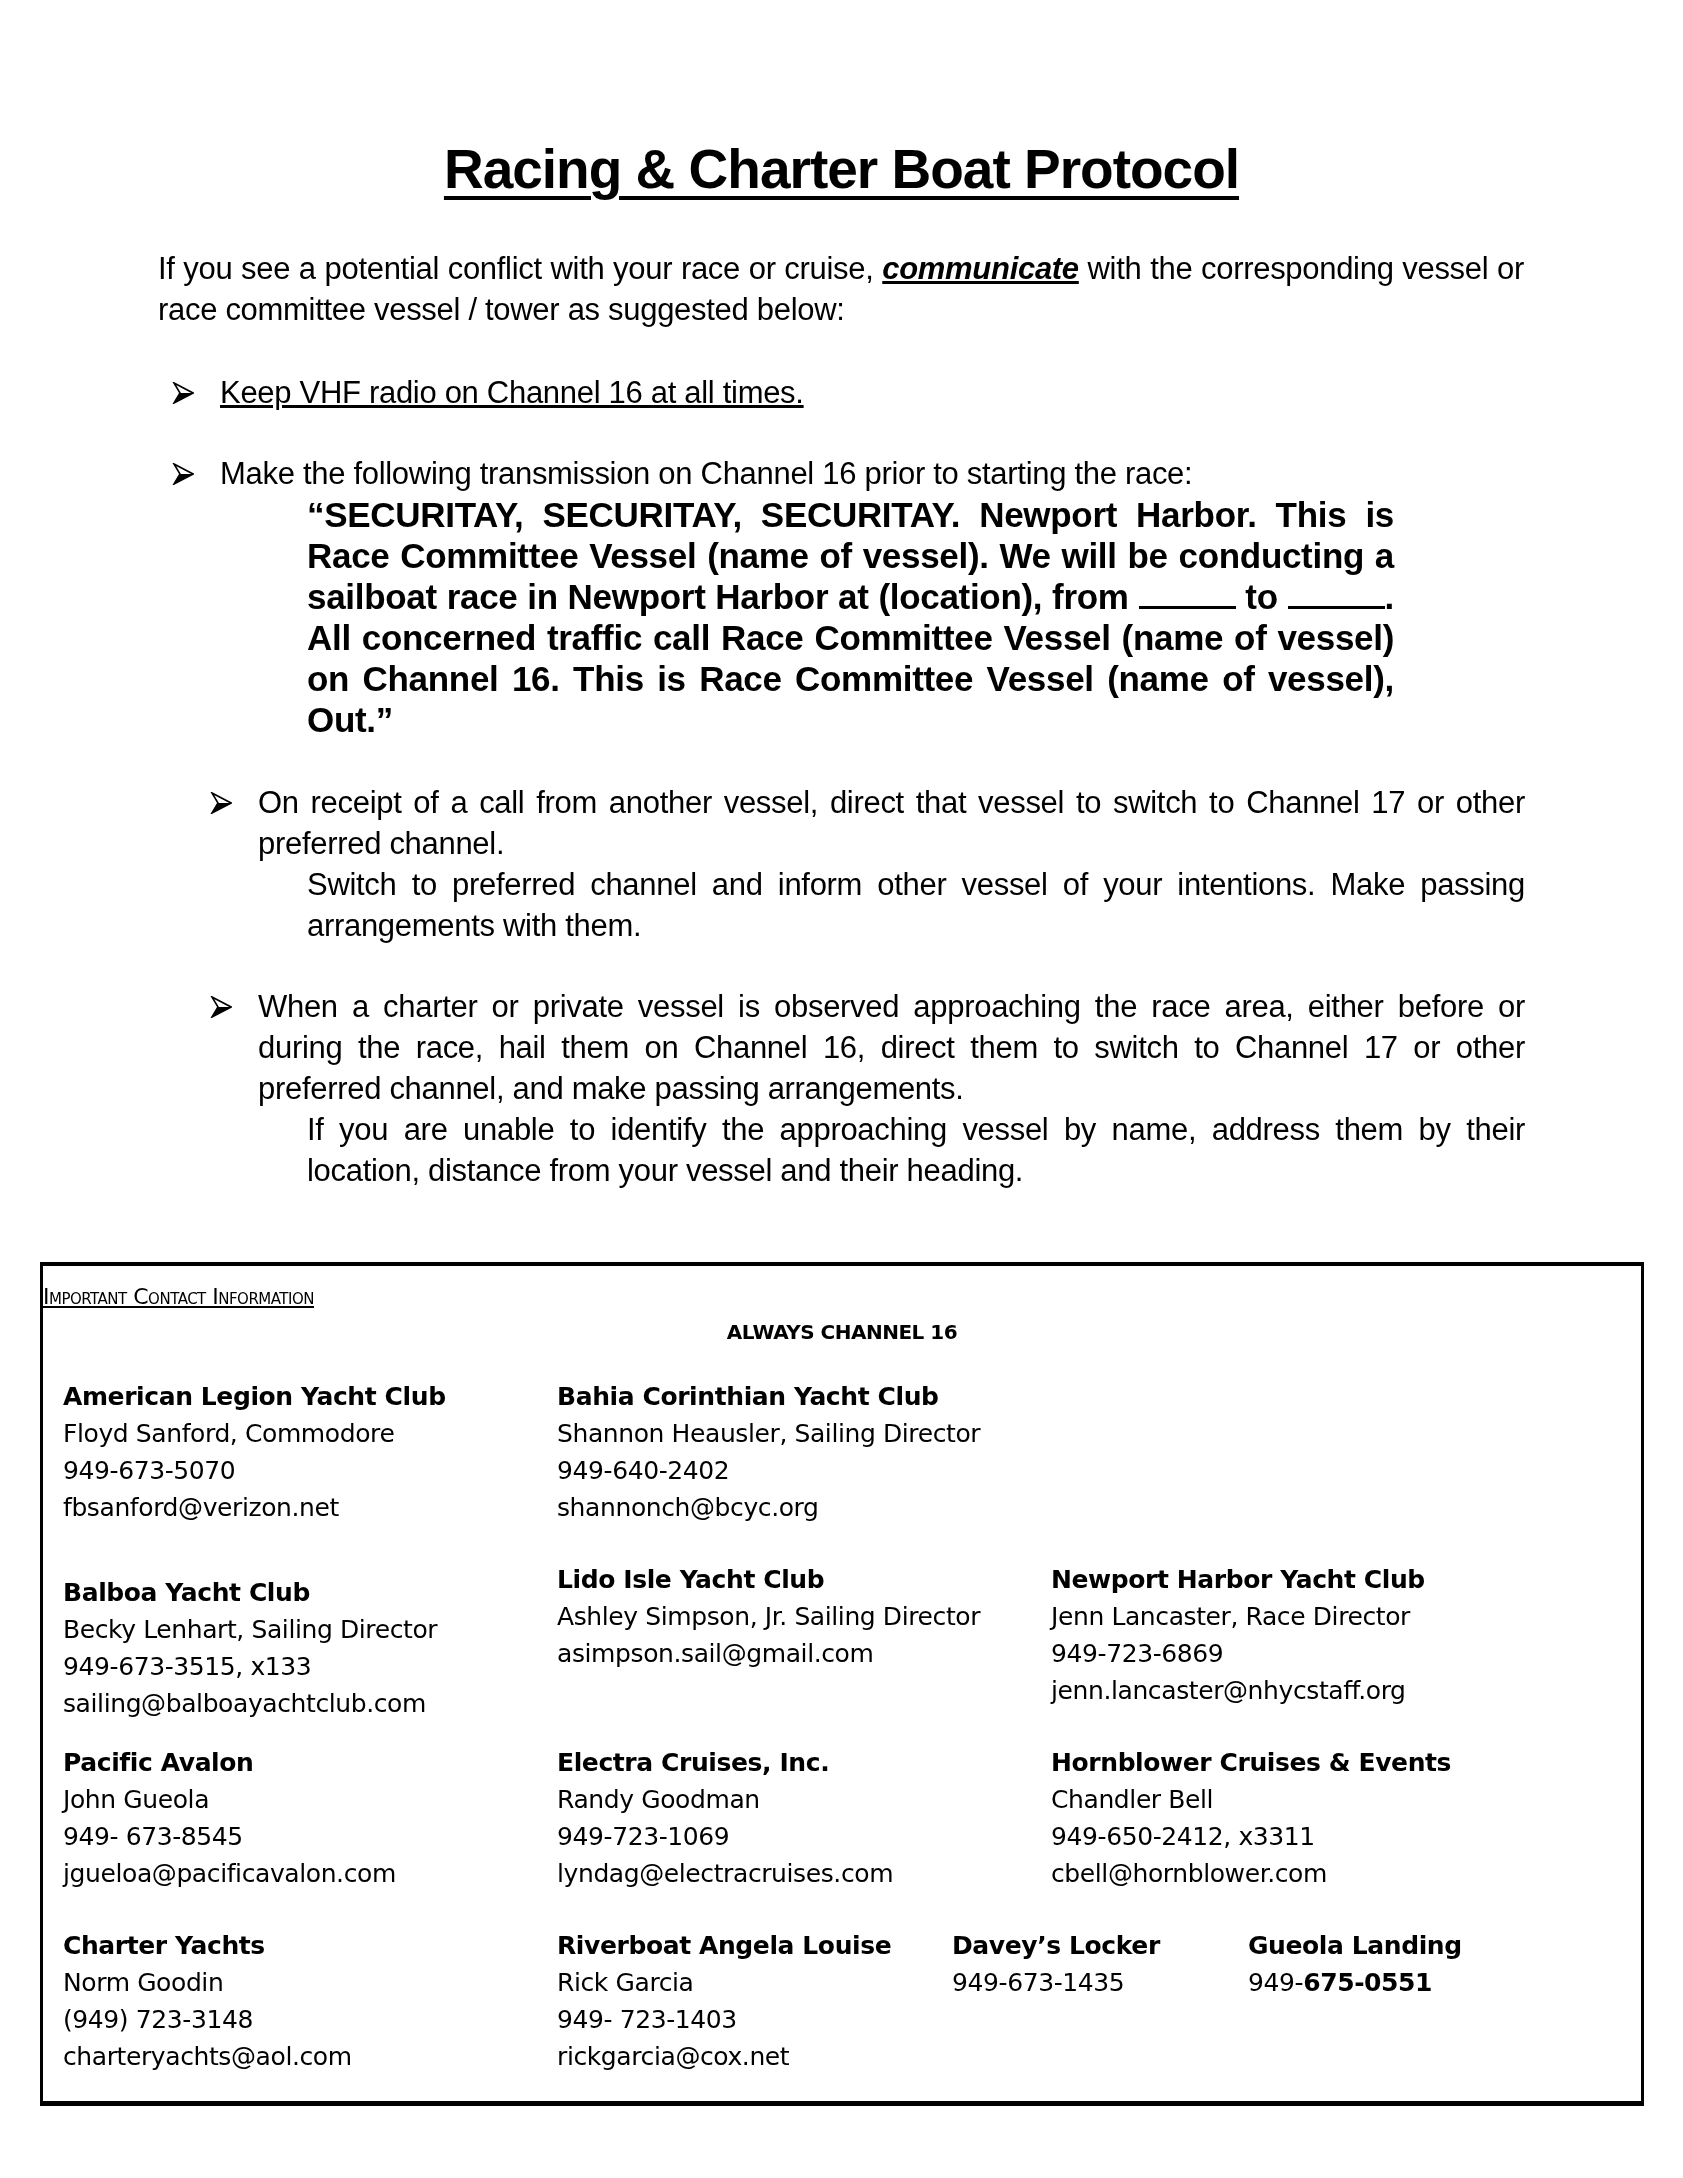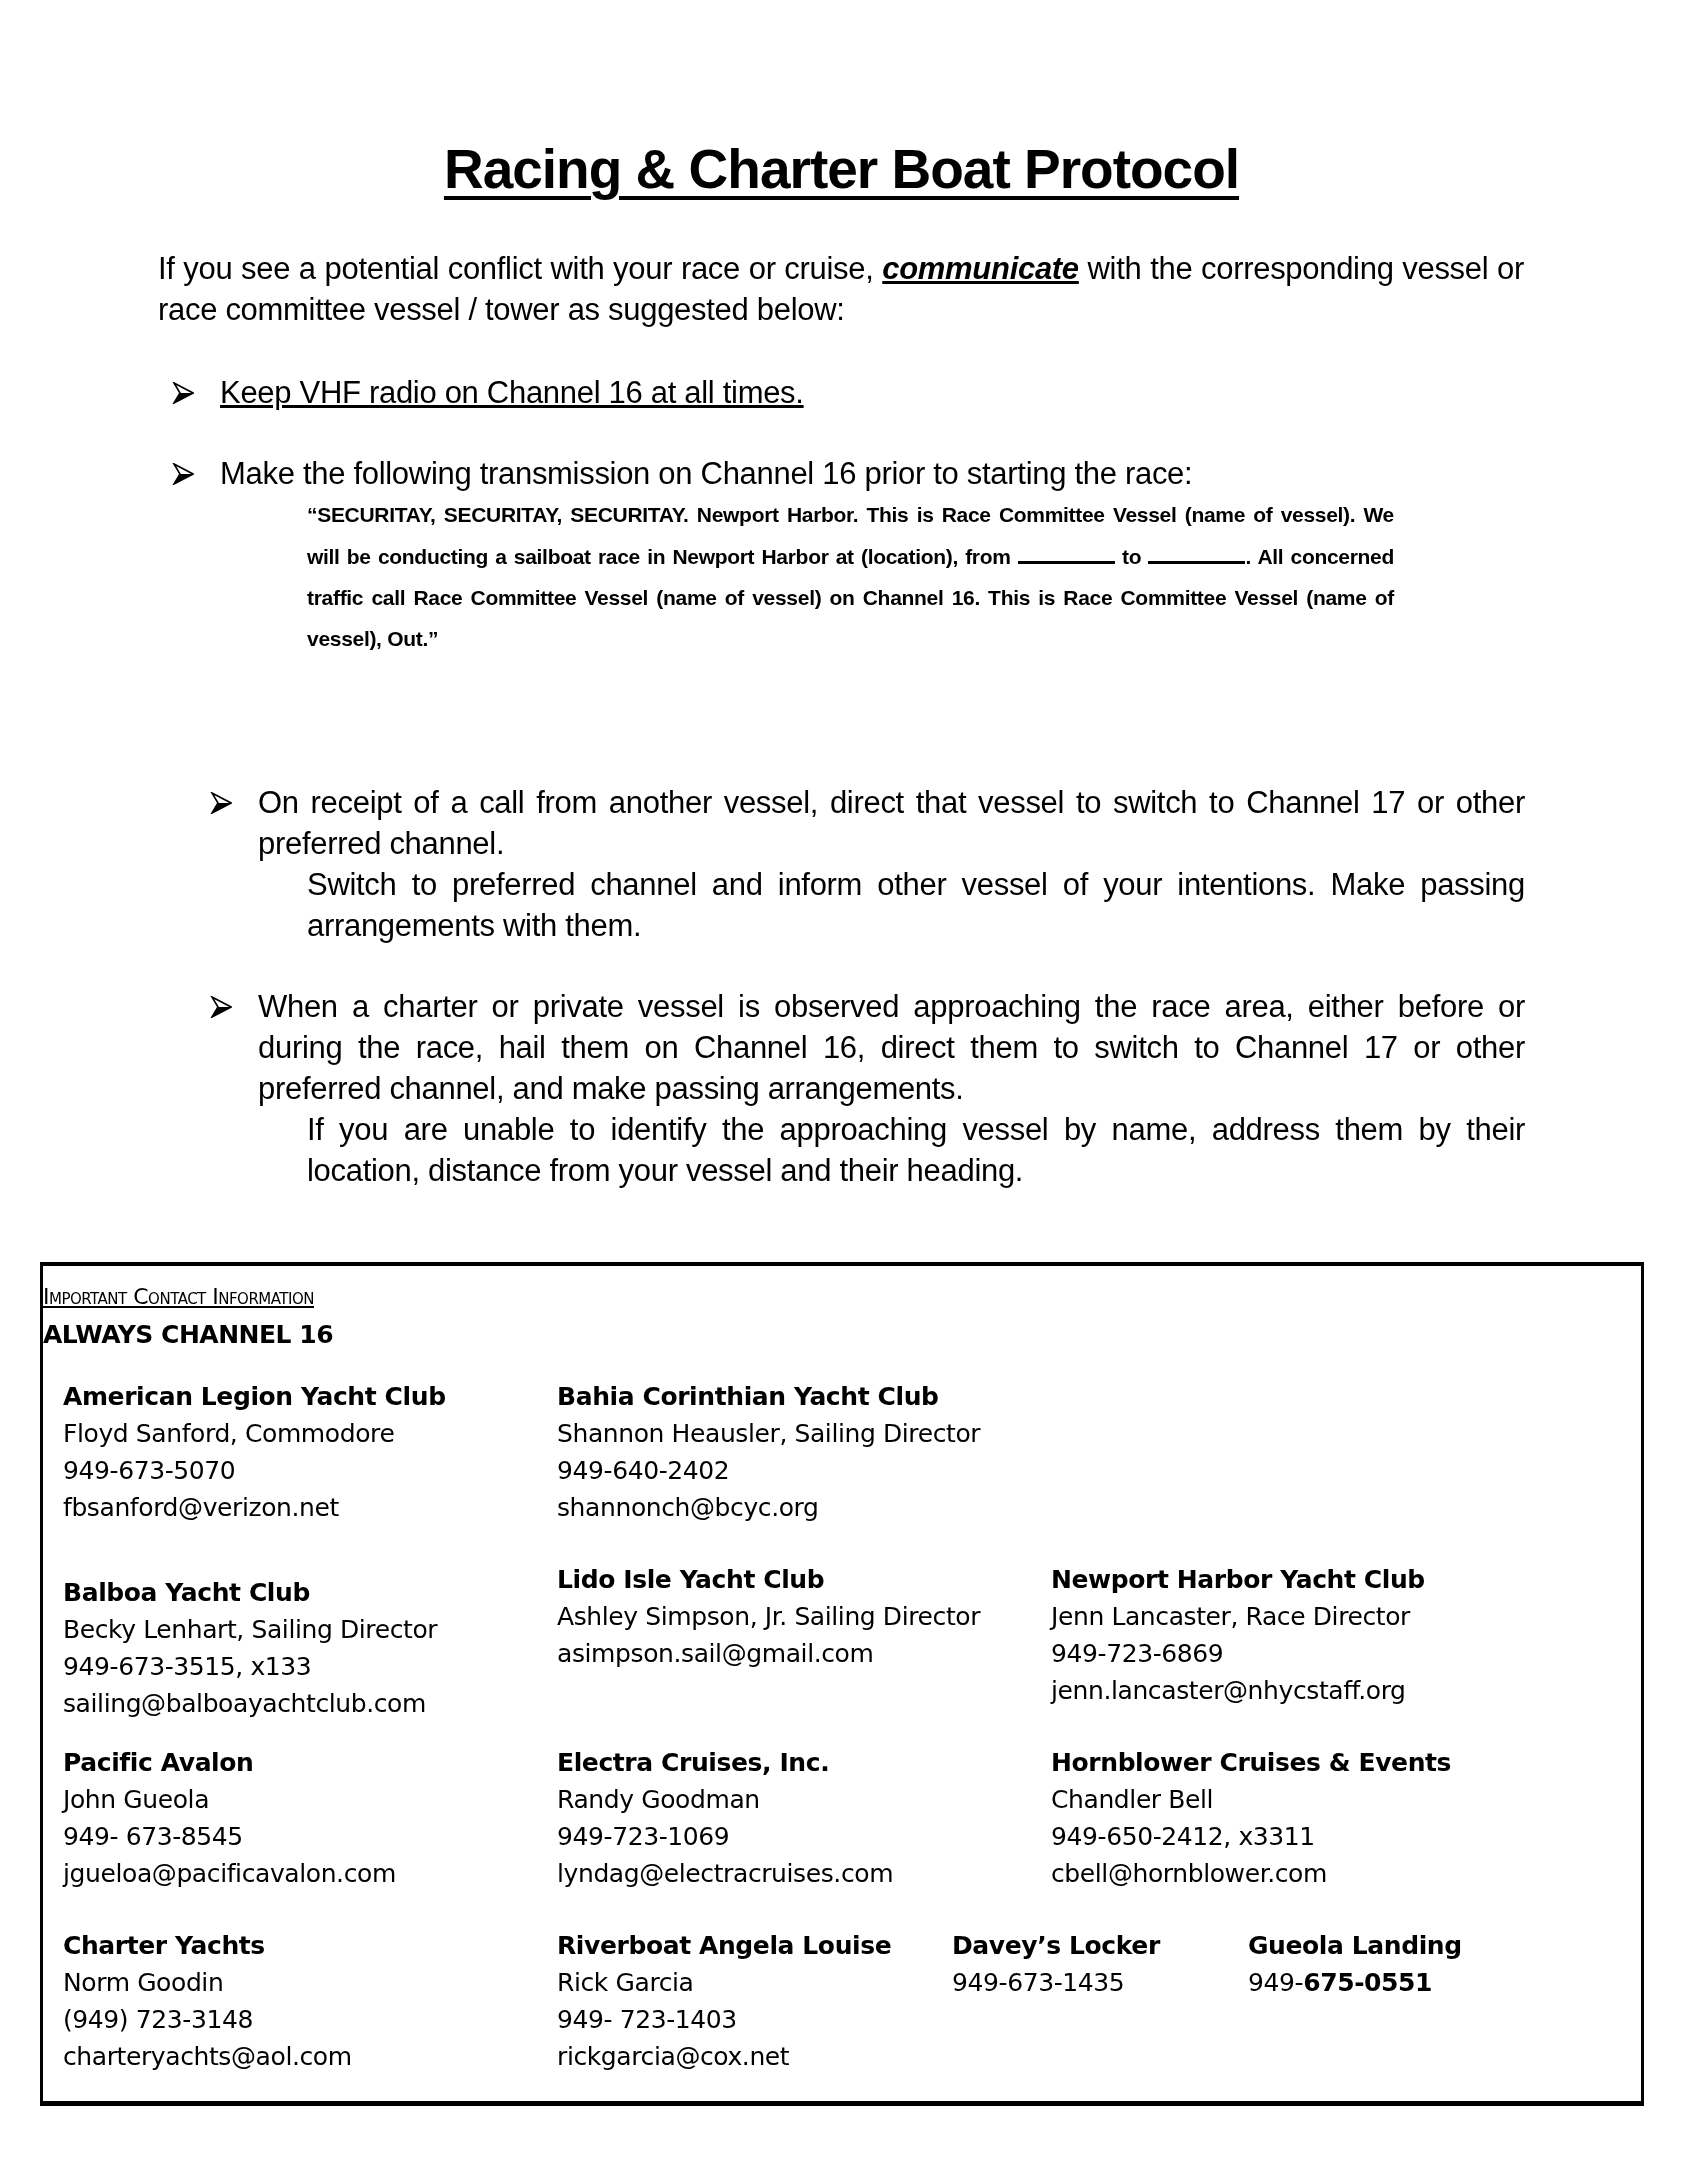--- a/index.html
+++ b/index.html
@@ -26,21 +26,21 @@
     }
     .bullet .text { position: absolute; }
 
     .b1 { left: 172px; top: 372px; }
     .b1 .text { left: 48px; top: 0; white-space: nowrap; text-decoration: underline; }
 
     .b2 { left: 172px; top: 453px; }
     .b2 .text { left: 48px; top: 0; white-space: nowrap; }
     .quote {
       position: absolute; left: 307px; top: 494px; width: 1087px;
-      font-family: "Liberation Sans", sans-serif; font-weight: bold; font-size: 21px;
+      font-family: "Liberation Sans", sans-serif; font-weight: bold; font-size: 35px;
       line-height: 41px; text-align: justify; letter-spacing: -0.3px;
     }
     .quote .blank { display: inline-block; width: 97px; border-bottom: 3px solid #000; height: 26px; vertical-align: baseline; }
 
     .b3 { left: 210px; top: 782px; }
     .b3 .text { left: 48px; top: 0; width: 1267px; }
     .b3 .sub { position: absolute; left: 97px; top: 82px; width: 1218px; }
 
     .b4 { left: 210px; top: 986px; }
     .b4 .text { left: 48px; top: 0; width: 1267px; }
@@ -49,22 +49,22 @@
     .contact-box {
       position: absolute; left: 40px; top: 1262px; width: 1604px; height: 844px;
       border: 3px solid #000; border-top-width: 4px; border-bottom-width: 5px; box-sizing: border-box;
     }
     .box-heading {
       position: absolute; left: 0; width: 100%; top: 18px; text-align: left;
       font-family: "DejaVu Sans", sans-serif; font-size: 22px; letter-spacing: -0.5px;
       font-variant: small-caps; text-decoration: underline;
     }
     .box-sub {
-      position: absolute; left: 0; width: 100%; top: 54px; 
-      font-family: "DejaVu Sans", sans-serif; font-weight: bold; font-size: 25px; letter-spacing: -0.5px;
+      position: absolute; left: 0; width: 100%; top: 54px; text-align: center;
+      font-family: "DejaVu Sans", sans-serif; font-weight: bold; font-size: 20px; letter-spacing: -0.5px;
     }
     .contact {
       position: absolute; font-family: "DejaVu Sans", sans-serif; font-size: 25px;
       line-height: 37px; letter-spacing: -0.4px; white-space: nowrap;
     }
     .contact .org { font-weight: bold; }
     .contact .email.serif { font-family: "Liberation Serif", serif; font-size: 26px; letter-spacing: 0; }
     .contact .phone-bold { font-weight: bold; }
   </style>
 </head>

